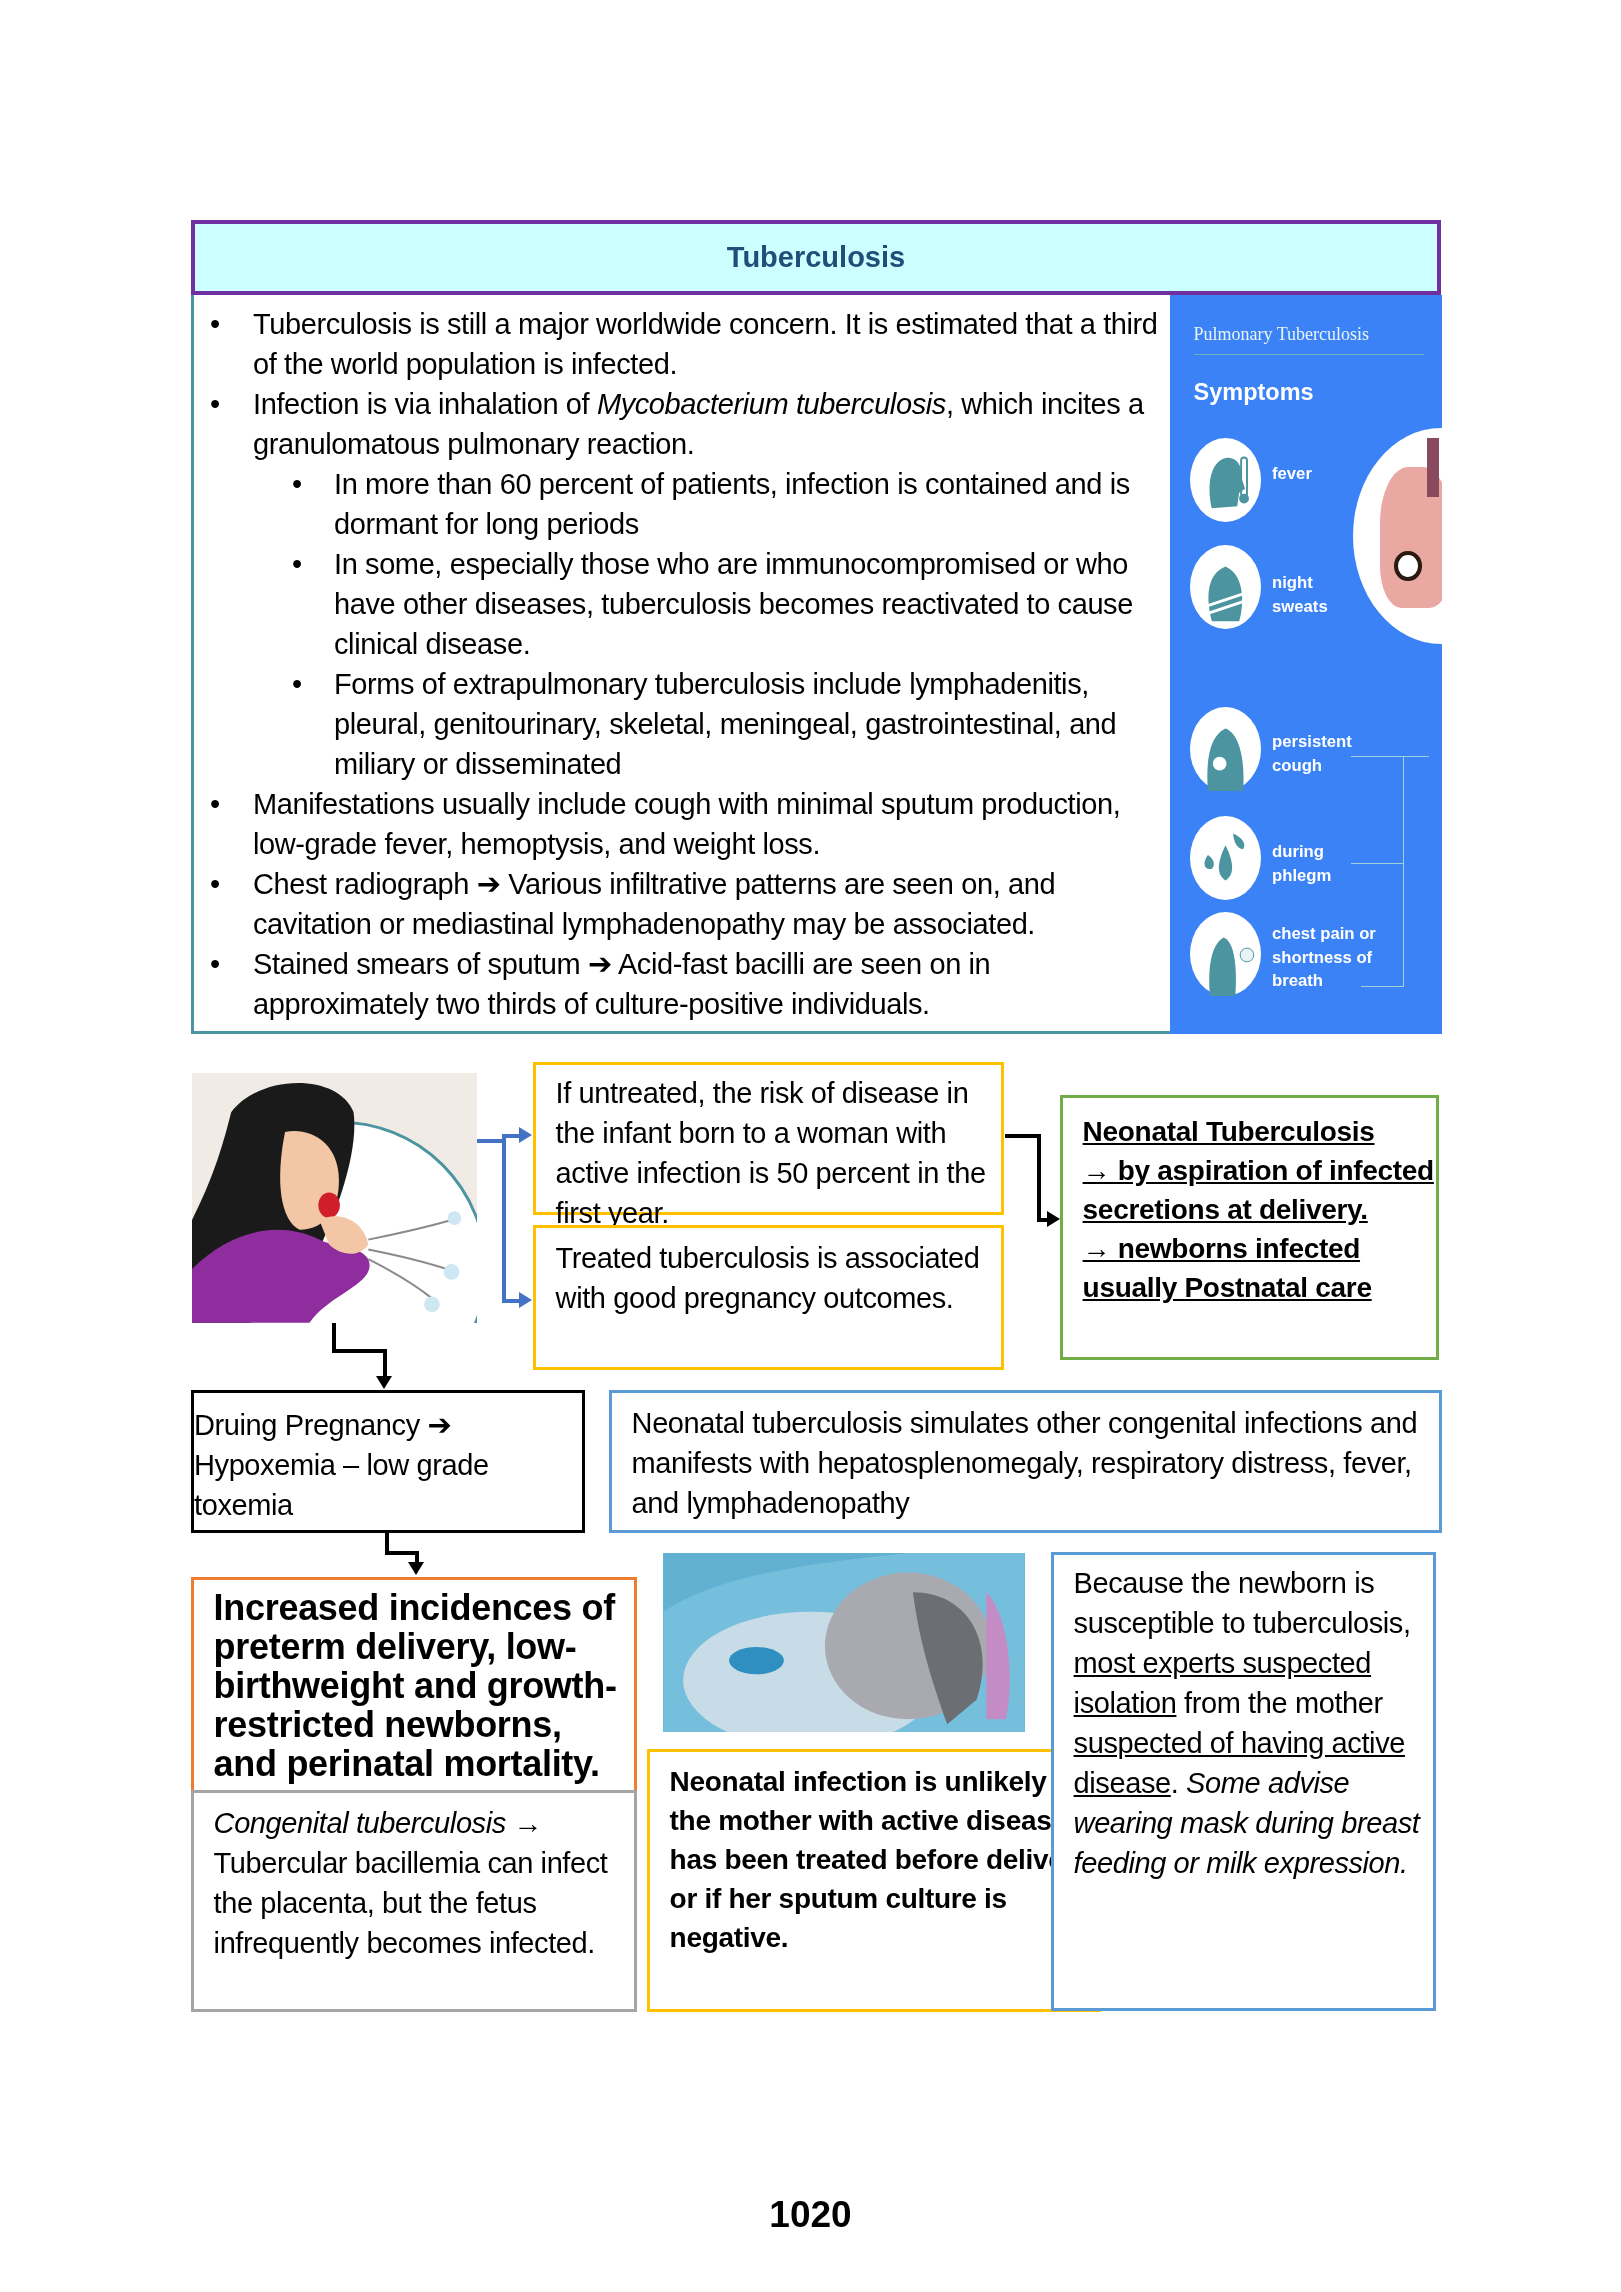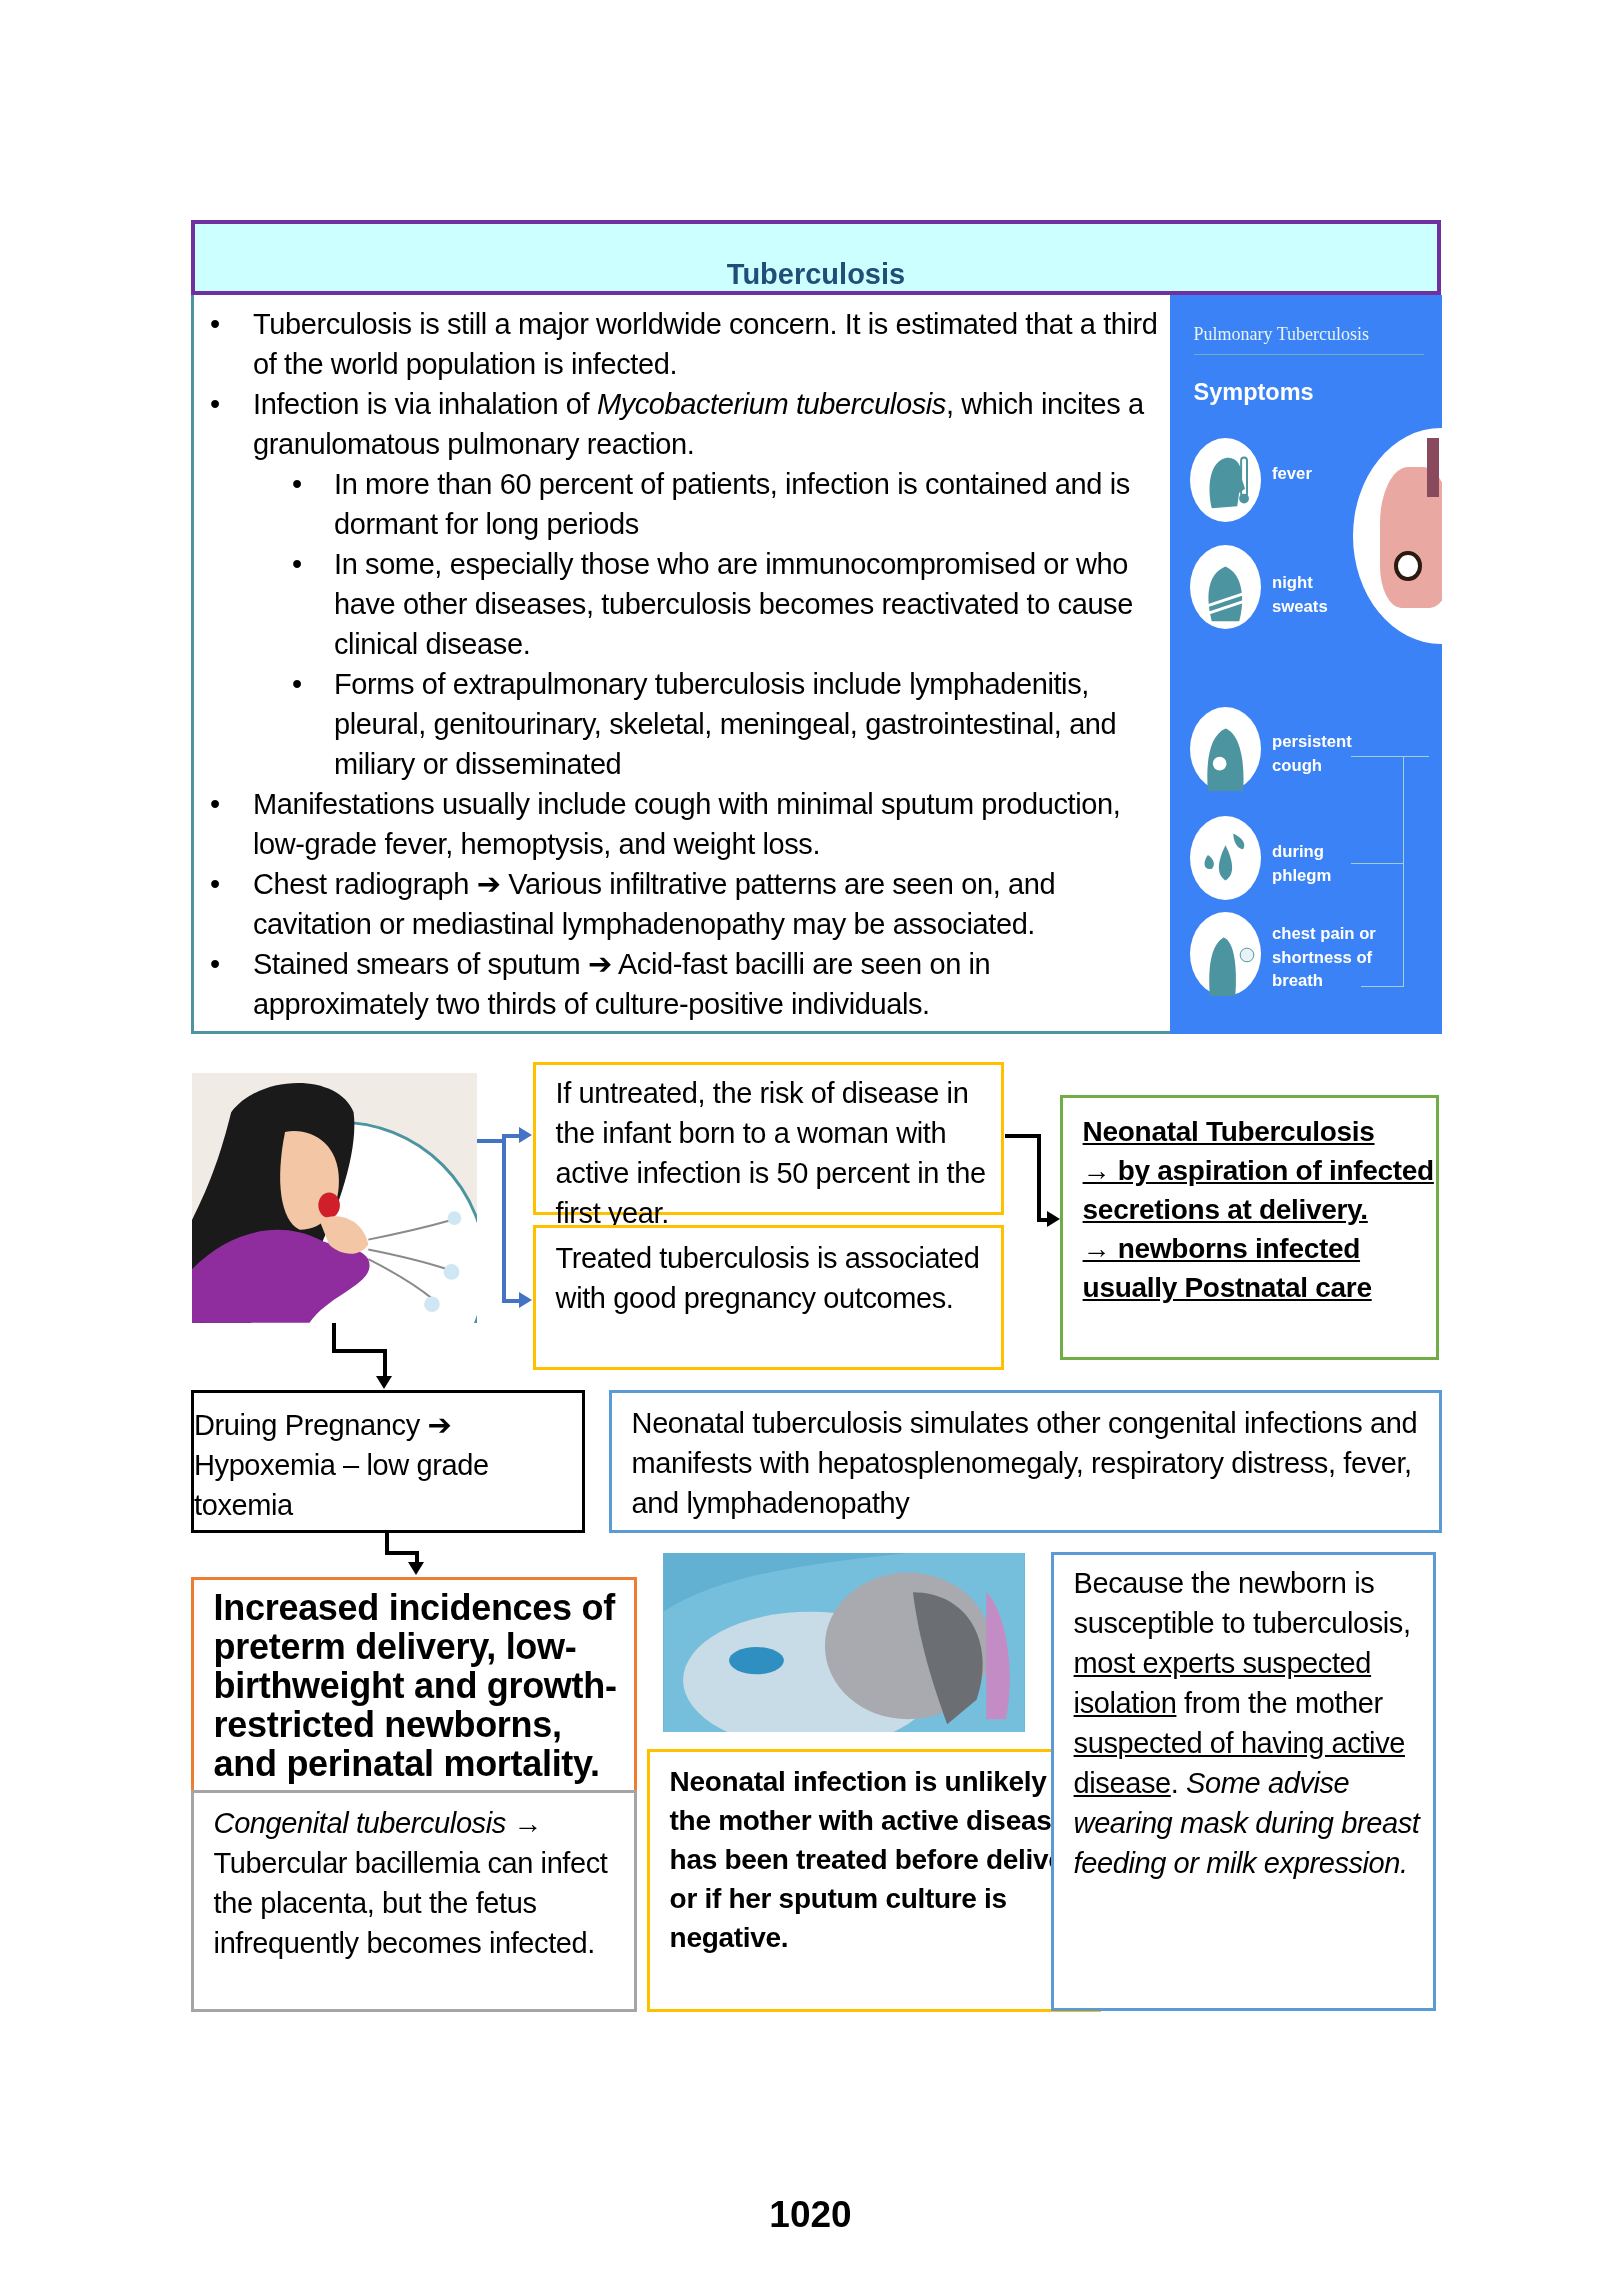--- a/index.html
+++ b/index.html
@@ -3,21 +3,21 @@
 <meta charset="utf-8">
 <style>
   html, body { margin:0; padding:0; background:#ffffff; }
   body { width:1621px; height:2293px; position:relative; overflow:hidden;
          font-family:"Liberation Sans", "DejaVu Sans", sans-serif; color:#000; }
   .abs { position:absolute; box-sizing:border-box; }
   .txt { font-size:29px; line-height:40px; letter-spacing:-0.4px; }
 
   
   #title-box { left:191px; top:220px; width:1250px; height:75px; background:#ccffff;
-               border:4.9px solid #7030a0; display:flex; align-items:flex-end; justify-content:center; }
+               border:4.9px solid #7030a0; display:flex; align-items:center; justify-content:center; }
   #title-box span { color:#1f4e79; font-weight:bold; font-size:29px; }
 
   
   #main-box { left:191px; top:295px; width:1251px; height:739px; border:3.9px solid #4b94a0; border-top:none; }
   #bullets { left:204px; top:304px; width:961px; }
   .bl { position:relative; padding-left:49px; }
   .bl.l2 { padding-left:130px; }
   .bl::before { content:"\2022"; position:absolute; left:5.9px; top:0; }
   .bl.l2::before { left:88px; }
 

